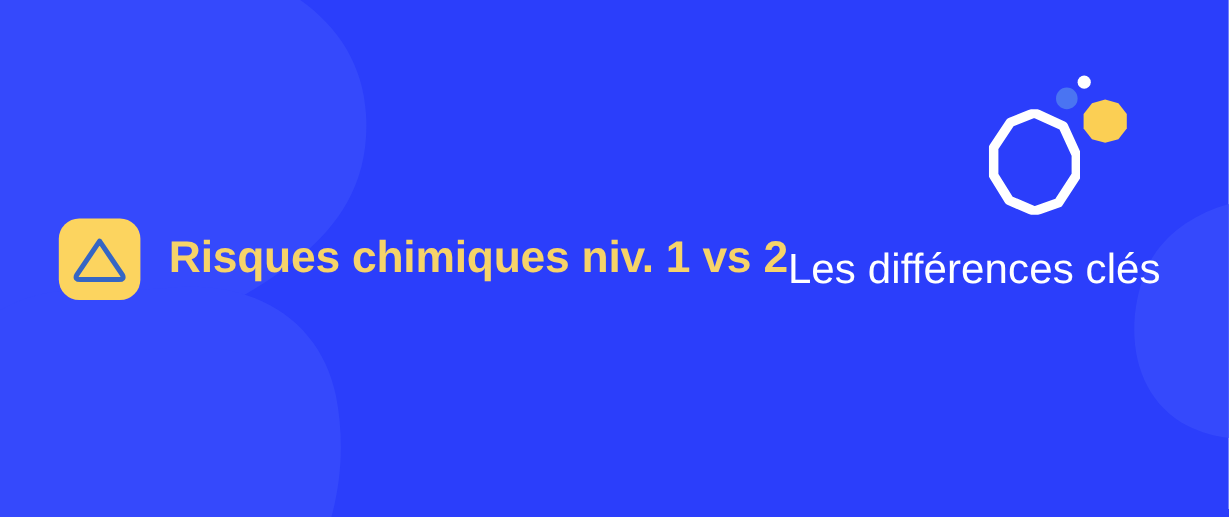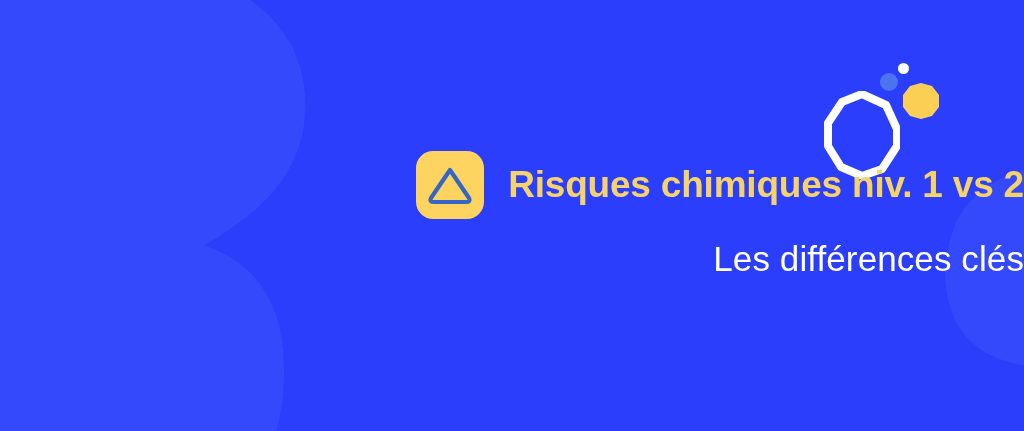--- a/index.html
+++ b/index.html
@@ -63,22 +63,22 @@
     height: 11px;
     border-radius: 50%;
     background: #FFFFFF;
   }
 
   
   .content {
     position: absolute;
     inset: 0;
     display: flex;
-    flex-direction: column;
-    align-items: flex-end;
+    flex-direction: row;
+    align-items: center;
     justify-content: center;
     z-index: 5;
   }
 
   .title-row {
     display: flex;
     align-items: center;
     gap: 24px;
     margin-left: -8px;
   }

